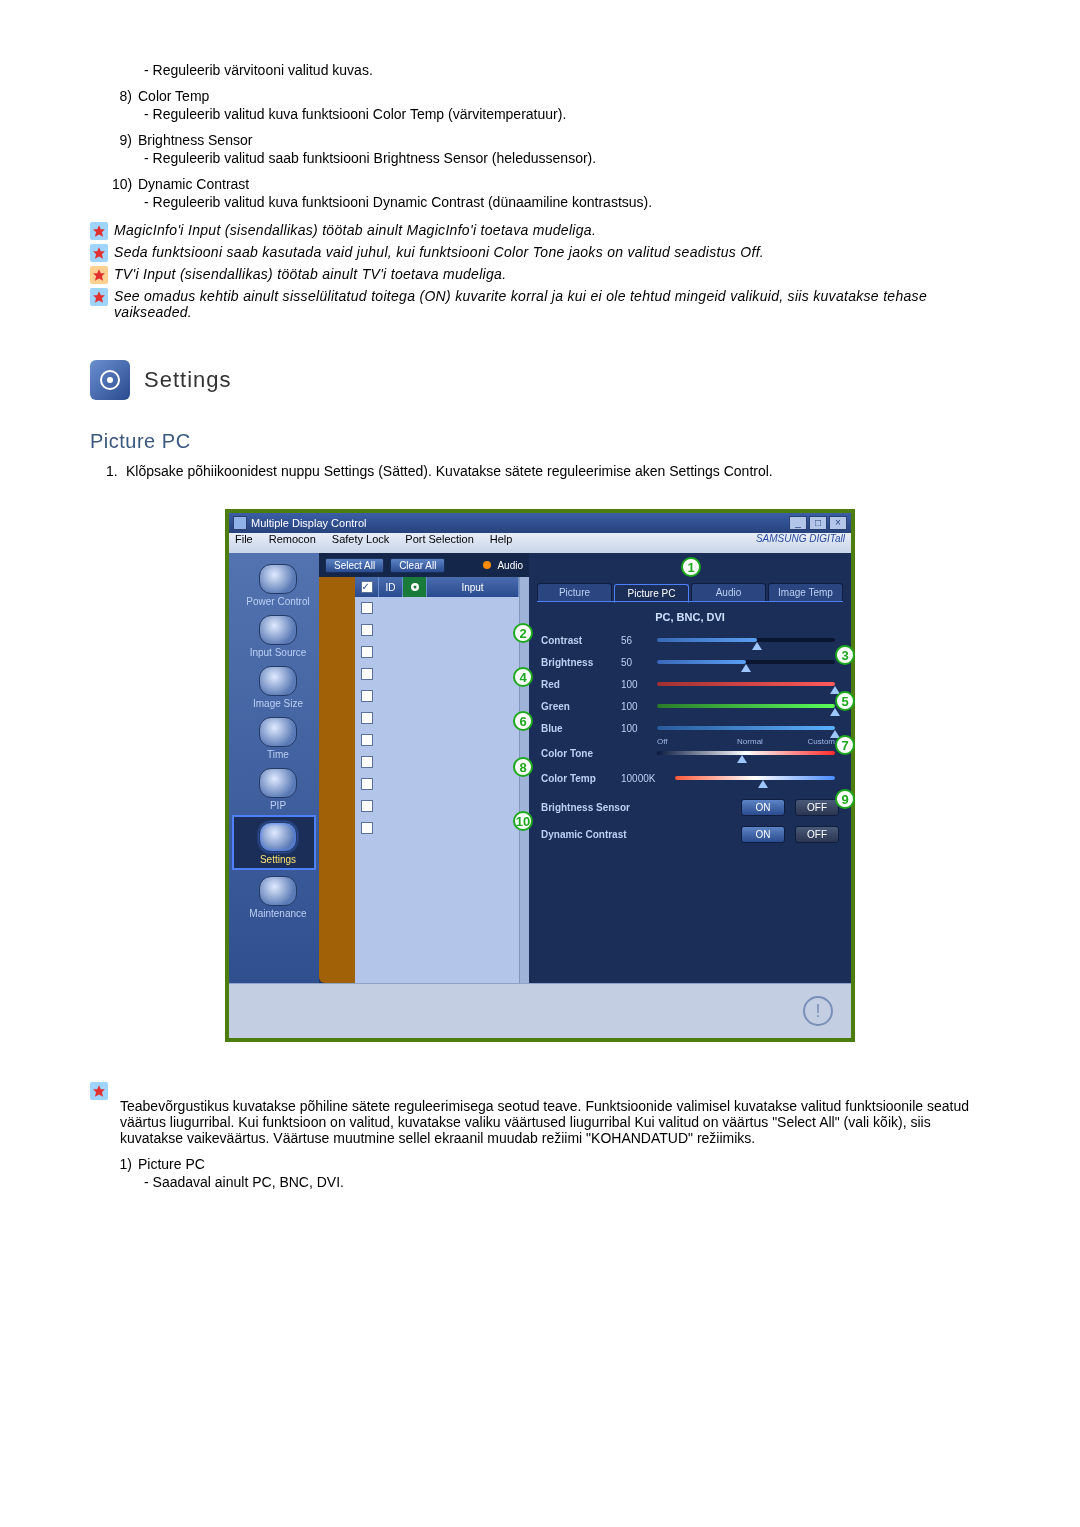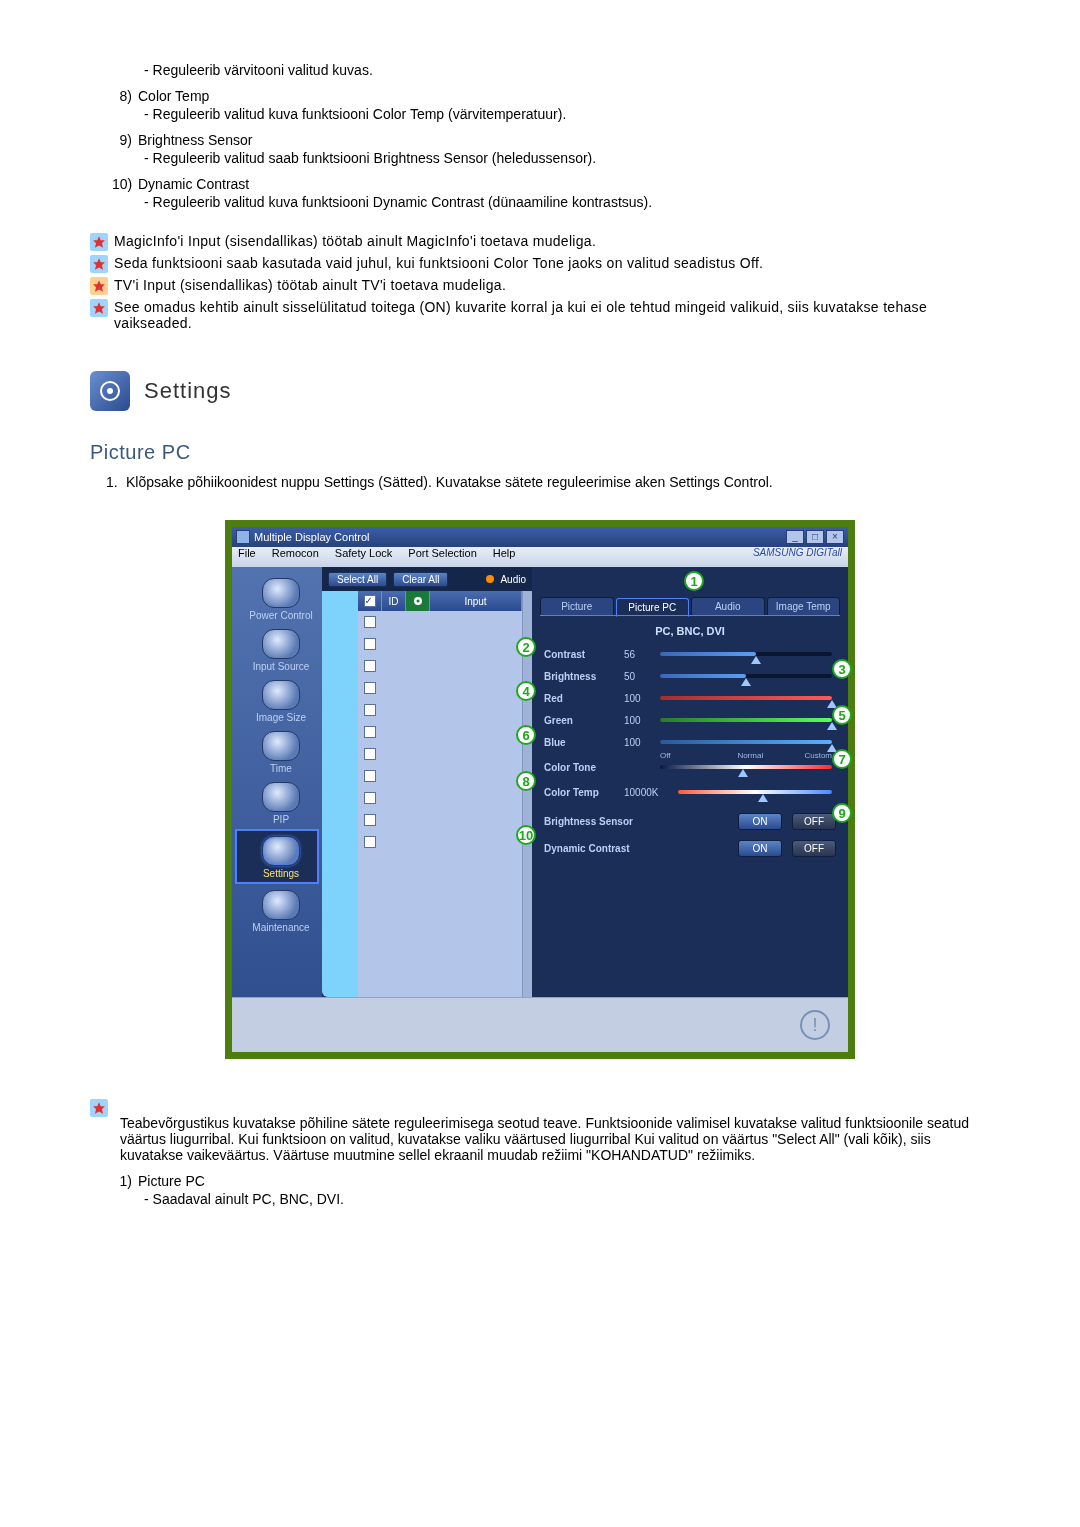--- a/index.html
+++ b/index.html
@@ -26,36 +26,36 @@
   .section-title .cube { width: 40px; height: 40px; background: linear-gradient(135deg,#6a8fcf,#2a4b8f); border-radius: 6px; display:flex; align-items:center; justify-content:center; }
   .section-title .cube svg { width:24px; height:24px; }
   .section-title h2 { font-size: 22px; font-weight: normal; color: #333; letter-spacing: 1px; }
   .subtitle { font-size: 20px; color: #3a587f; margin-top: 30px; margin-bottom: 10px; letter-spacing: 0.5px; }
   ol.plain { list-style: none; padding-left: 16px; }
   ol.plain li { display: flex; }
   ol.plain .n { width: 20px; }
   .screenshot-wrap { display:flex; justify-content:center; margin: 30px 0 40px 0; }
 
   
-  .app-window { width: 630px; border: 7px solid #4d7c0f; font-size: 11px; background:#b3c5e8; font-family: Tahoma, Arial, sans-serif; color:#fff; }
+  .app-window { width: 630px; border: 4px solid #4d7c0f; font-size: 11px; background:#b3c5e8; font-family: Tahoma, Arial, sans-serif; color:#fff; }
   .titlebar { height: 20px; background: linear-gradient(#3b5ea7,#27427b); display:flex; align-items:center; padding:0 4px; font-size:11px; color:#fff; }
   .titlebar .tb-icon { width:14px;height:14px;background:#8fb3e8;margin-right:4px;border:1px solid #2a4070; }
   .titlebar .tb-title { flex:1; }
   .winbtns { display:flex; gap:2px; }
   .winbtns div { width:18px; height:14px; background:#b3c5e8; border:1px solid #2a4070; color:#27427b; font-size:10px; line-height:12px; text-align:center; }
   .menubar { height: 20px; background: linear-gradient(#e8eef8,#c8d4e8); display:flex; align-items:flex-start; padding:0 6px; color:#000; font-size:11px; }
   .menubar span { margin-right: 16px; }
   .menubar .brand { margin-left:auto; color:#2a4b9f; font-style:italic; font-size:10px; margin-right:0;}
   .app-body { display:flex; background:#1f3560; height: 430px; }
   .sidebar-col { width: 90px; background: linear-gradient(#5273b0,#304f8f); padding: 6px 0; }
   .side-item { text-align:center; padding: 5px 0 3px 8px; font-size:10px; color:#bcd0f3; }
   .side-item.active { border:2px solid #4d7fff; background:#1a2e58; color:#ffe070; margin:1px 3px; }
   .side-ico { width:38px; height:30px; margin: 0 auto 2px auto; background: radial-gradient(circle at 40% 35%, #e0eaff, #5a7ab5 70%); border-radius: 12px; border:1px solid #243a66; position:relative; }
   .side-ico.glow { box-shadow: 0 0 4px #4d7fff inset, 0 0 3px #4d7fff; }
-  .list-col { width:210px; background:#7dd3fc; display:flex; flex-direction:column;border-radius:6px; }
+  .list-col { width:210px; background:#a16207; display:flex; flex-direction:column;border-radius:6px; }
   .list-toolbar { height:24px; background:#14264a; display:flex; align-items:center; padding: 0 6px; gap:6px; color:#fff; font-size:10px; }
   .btn3d { background: linear-gradient(#5c84c4,#2a4b8f); border:1px solid #1a2e58; padding:1px 8px; font-size:10px; color:#fff; border-radius:2px; }
   .busy-dot { width:8px;height:8px;background:#ff8c00;border-radius:50%; }
   .list-header { height:20px; background: linear-gradient(#4a6daf,#2a4b8f); display:flex; align-items:center; color:#fff; font-size:10px; }
   .lh-cell { border-right:1px solid #6a8fcf; height:100%; display:flex; align-items:center; justify-content:center; }
   .list-rows { flex:1; background:#b3c5e8; }
   .list-row { height:22px; display:flex; align-items:center; border-bottom:0px solid #9fb3d8; }
   .lr-cell { height:100%; display:flex; align-items:center; justify-content:center; }
   .chk { width:12px; height:12px; background:#fff; border:1px solid #5a7199; }
   .chk.on::after { content:"✓"; color:#2a4b8f; font-size:10px; line-height:10px; display:block; }
@@ -117,21 +117,21 @@
   </div>
   <div class="item-row">
     <div class="item-num">10)</div>
     <div class="item-body">
       <div>Dynamic Contrast</div>
       <div class="item-desc">Reguleerib valitud kuva funktsiooni Dynamic Contrast (dünaamiline kontrastsus).</div>
     </div>
   </div>
 </div>
 
-<div style="margin-top:15px;">
+<div style="margin-top:4px;font-style:italic;">
   <div class="star-note">
     <div class="star-icon star-blue">
         <svg viewBox="0 0 24 24">
           <polygon points="12,2 15,9 22,9 17,14 19,22 12,18 5,22 7,14 2,9 9,9" fill="#e03030"></polygon>
         </svg>
       </div>
     <div class="star-note-text">MagicInfo'i Input (sisendallikas) töötab ainult MagicInfo'i toetava mudeliga.</div>
   </div>
   <div class="star-note">
     <div class="star-icon star-blue">

